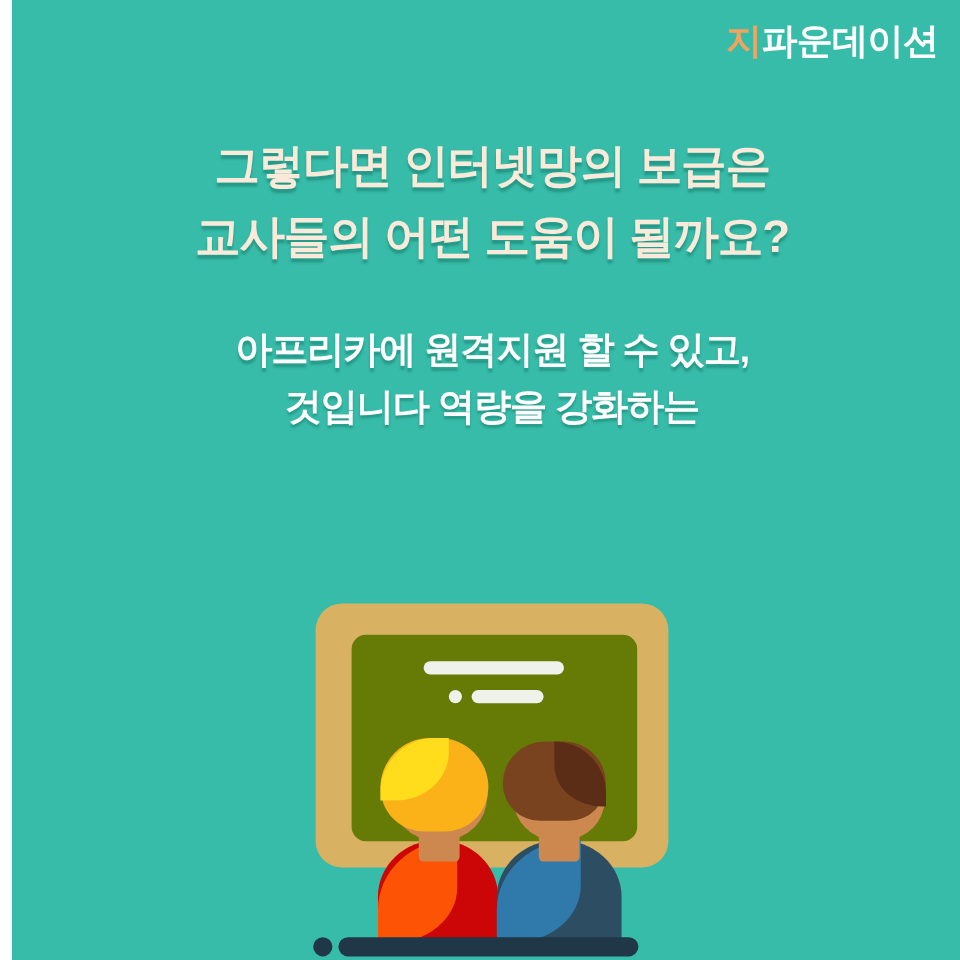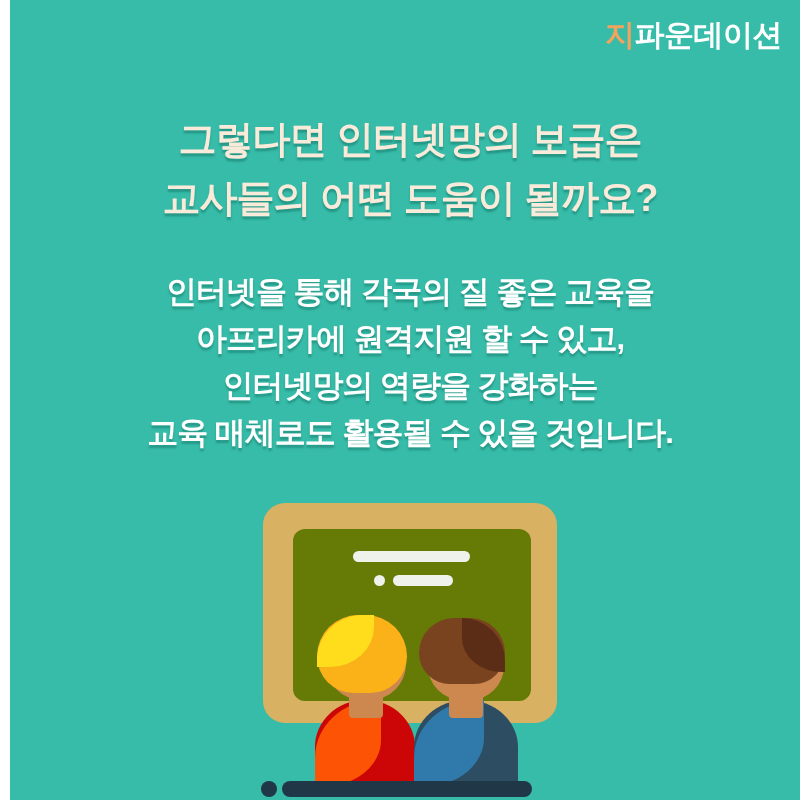--- a/index.html
+++ b/index.html
@@ -253,24 +253,22 @@
 <div id="card" style="background: rgb(54, 188, 168);">
 
   <div id="logo">
     <span class="mark">지</span><span class="word">파운데이션</span>
   </div>
 
   <div id="copy">
     <p class="headline">그렇다면 인터넷망의 보급은</p>
     <p class="headline">교사들의 어떤 도움이 될까요?</p>
     <div class="spacer"></div>
-    <p class="body-line">인터넷을 통해 각국의 질 좋은 교육을</p>
     <p class="body-line">아프리카에 원격지원 할 수 있고,</p>
-    <p class="body-line">인터넷망의 역량을 강화하는</p>
-    <p class="body-line">교육 매체로도 활용될 수 있을 것입니다.</p>
+    <p class="body-line">것입니다 역량을 강화하는</p>
   </div>
 
   <div>
     <div class="board-frame"></div>
     <div class="board-surface"></div>
     <div class="chalk-line-long"></div>
     <div class="chalk-dot"></div>
     <div class="chalk-line-short"></div>
 
     <div class="stu-a-body"></div>

